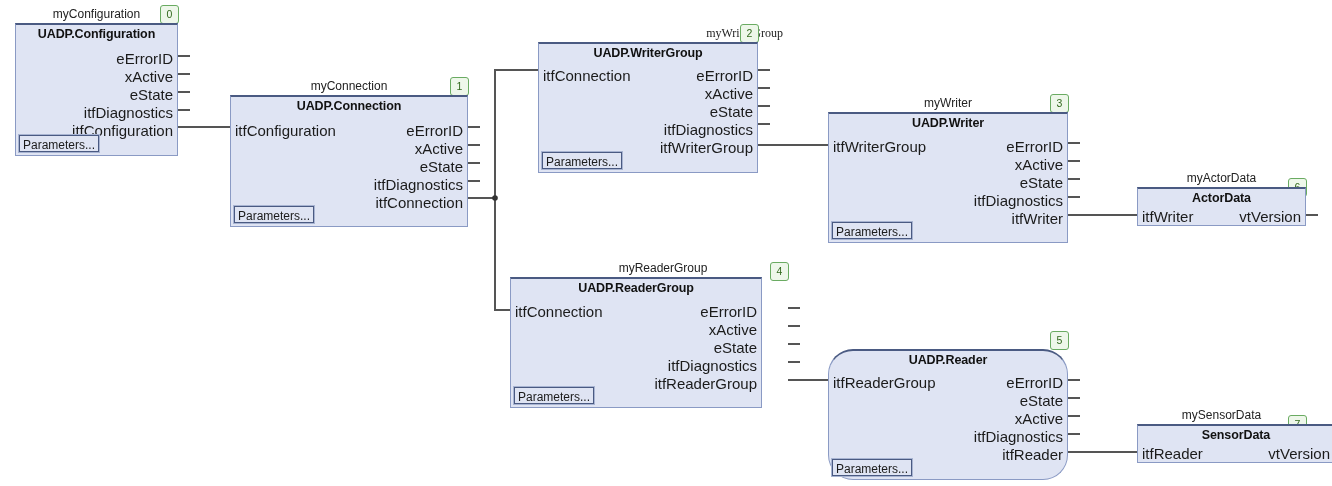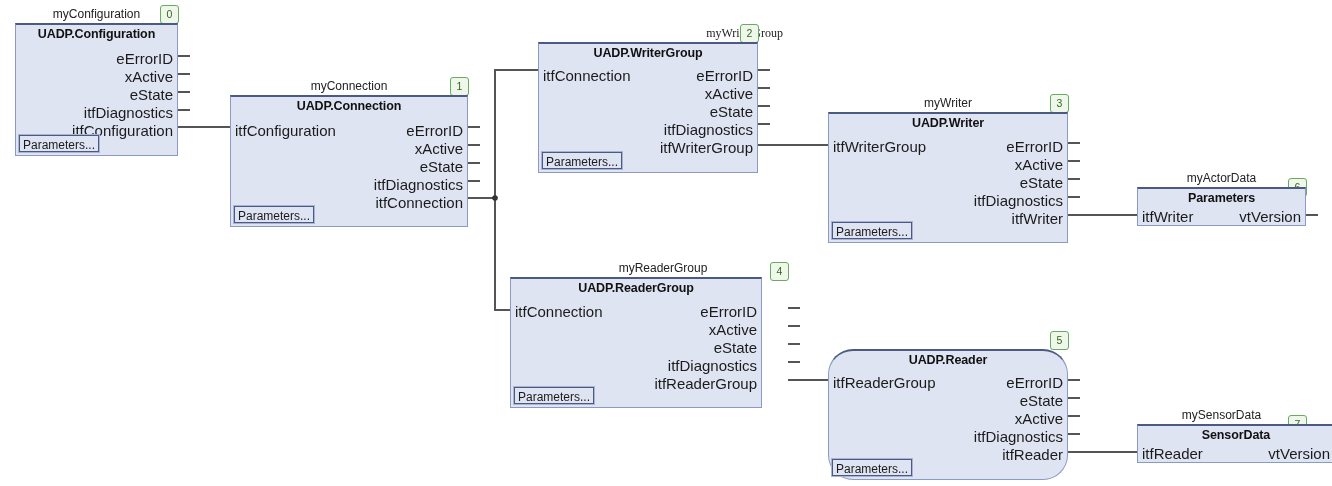--- a/index.html
+++ b/index.html
@@ -190,21 +190,21 @@
     <div class="pin out" style="top:45px;">xActive</div>
     <div class="pin out" style="top:63px;">eState</div>
     <div class="pin out" style="top:81px;">itfDiagnostics</div>
     <div class="pin out" style="top:99px;">itfWriter</div>
     <div class="param-btn" style="left:3px;bottom:3px;">Parameters...</div>
   </div>
 
   <div class="fb-inst" style="left:1137px;top:172px;width:169px;text-align:center;">myActorData</div>
   <div class="fb-badge" style="left:1288px;top:178px;">6</div>
   <div class="fb" style="left:1137px;top:187px;width:169px;height:39px;">
-    <div class="fb-title">Parameters</div>
+    <div class="fb-title">ActorData</div>
     <div class="pin in" style="top:22px;">itfWriter</div>
     <div class="pin out" style="top:22px;">vtVersion</div>
   </div>
 
   <div class="fb-inst" style="left:538px;top:262px;width:250px;text-align:center;">myReaderGroup</div>
   <div class="fb-badge" style="left:770px;top:262px;">4</div>
   <div class="fb" style="left:510px;top:277px;width:252px;height:131px;">
     <div class="fb-title">UADP.ReaderGroup</div>
     <div class="pin in" style="top:27px;">itfConnection</div>
     <div class="pin out" style="top:27px;">eErrorID</div>

